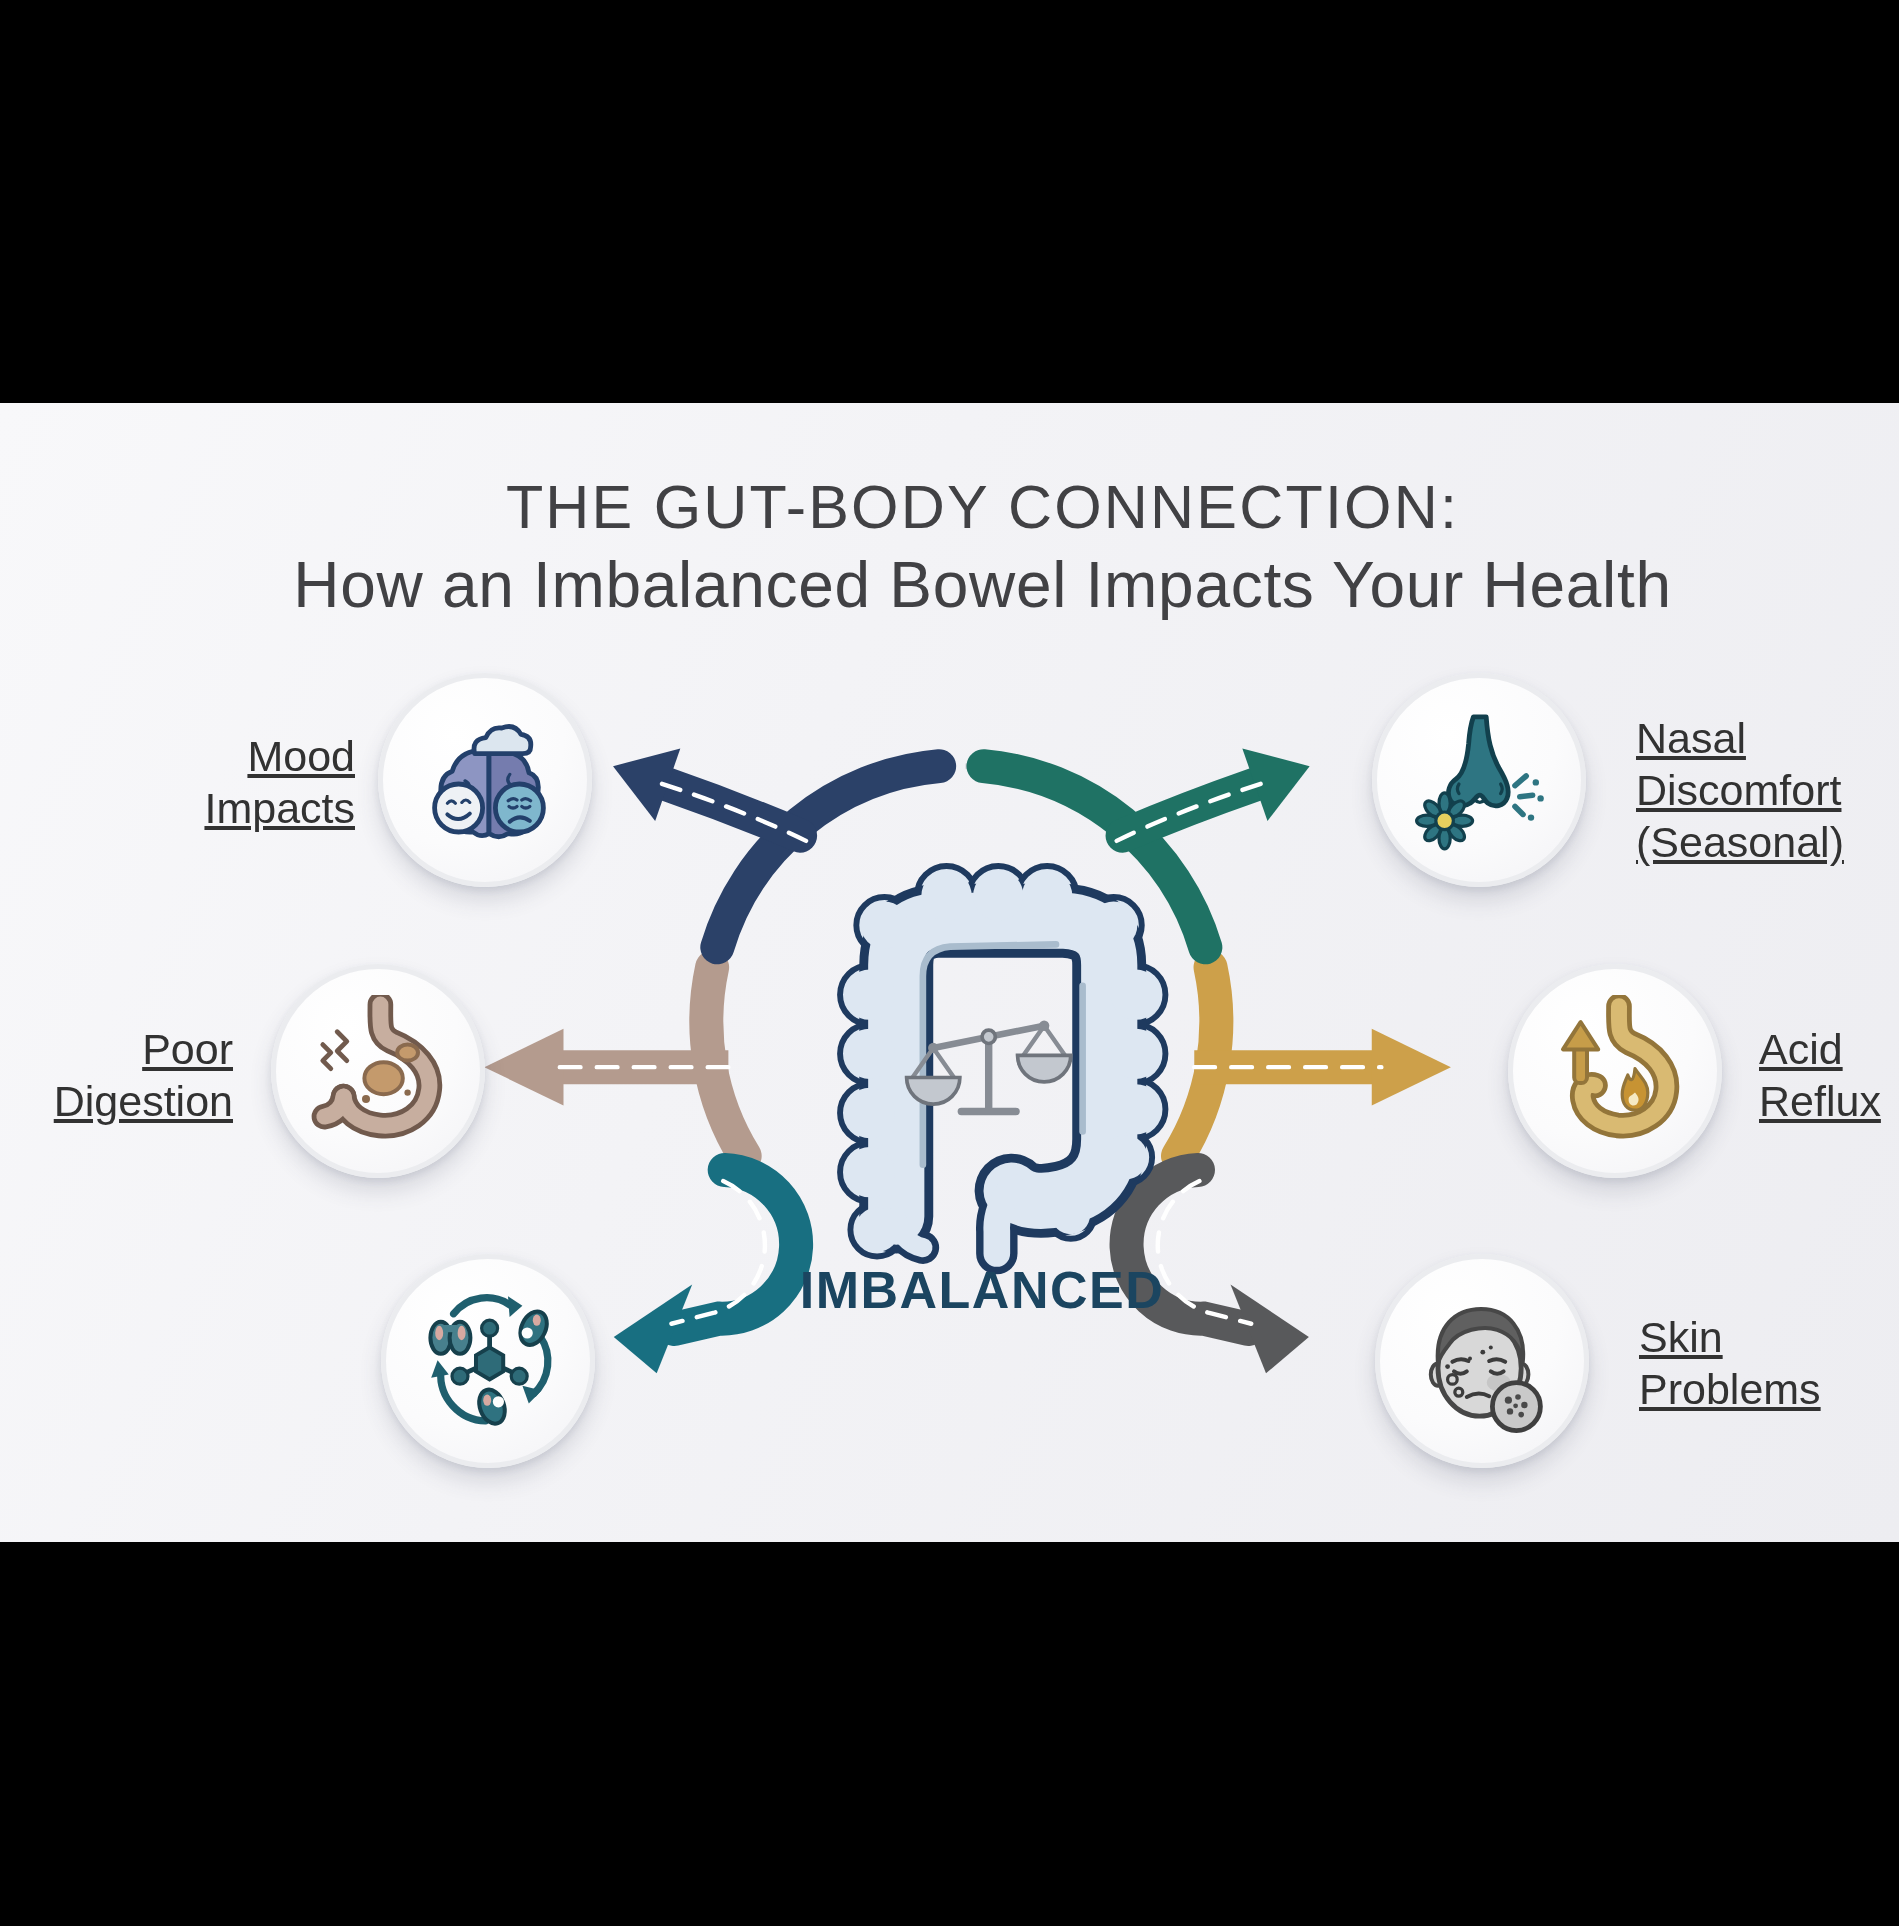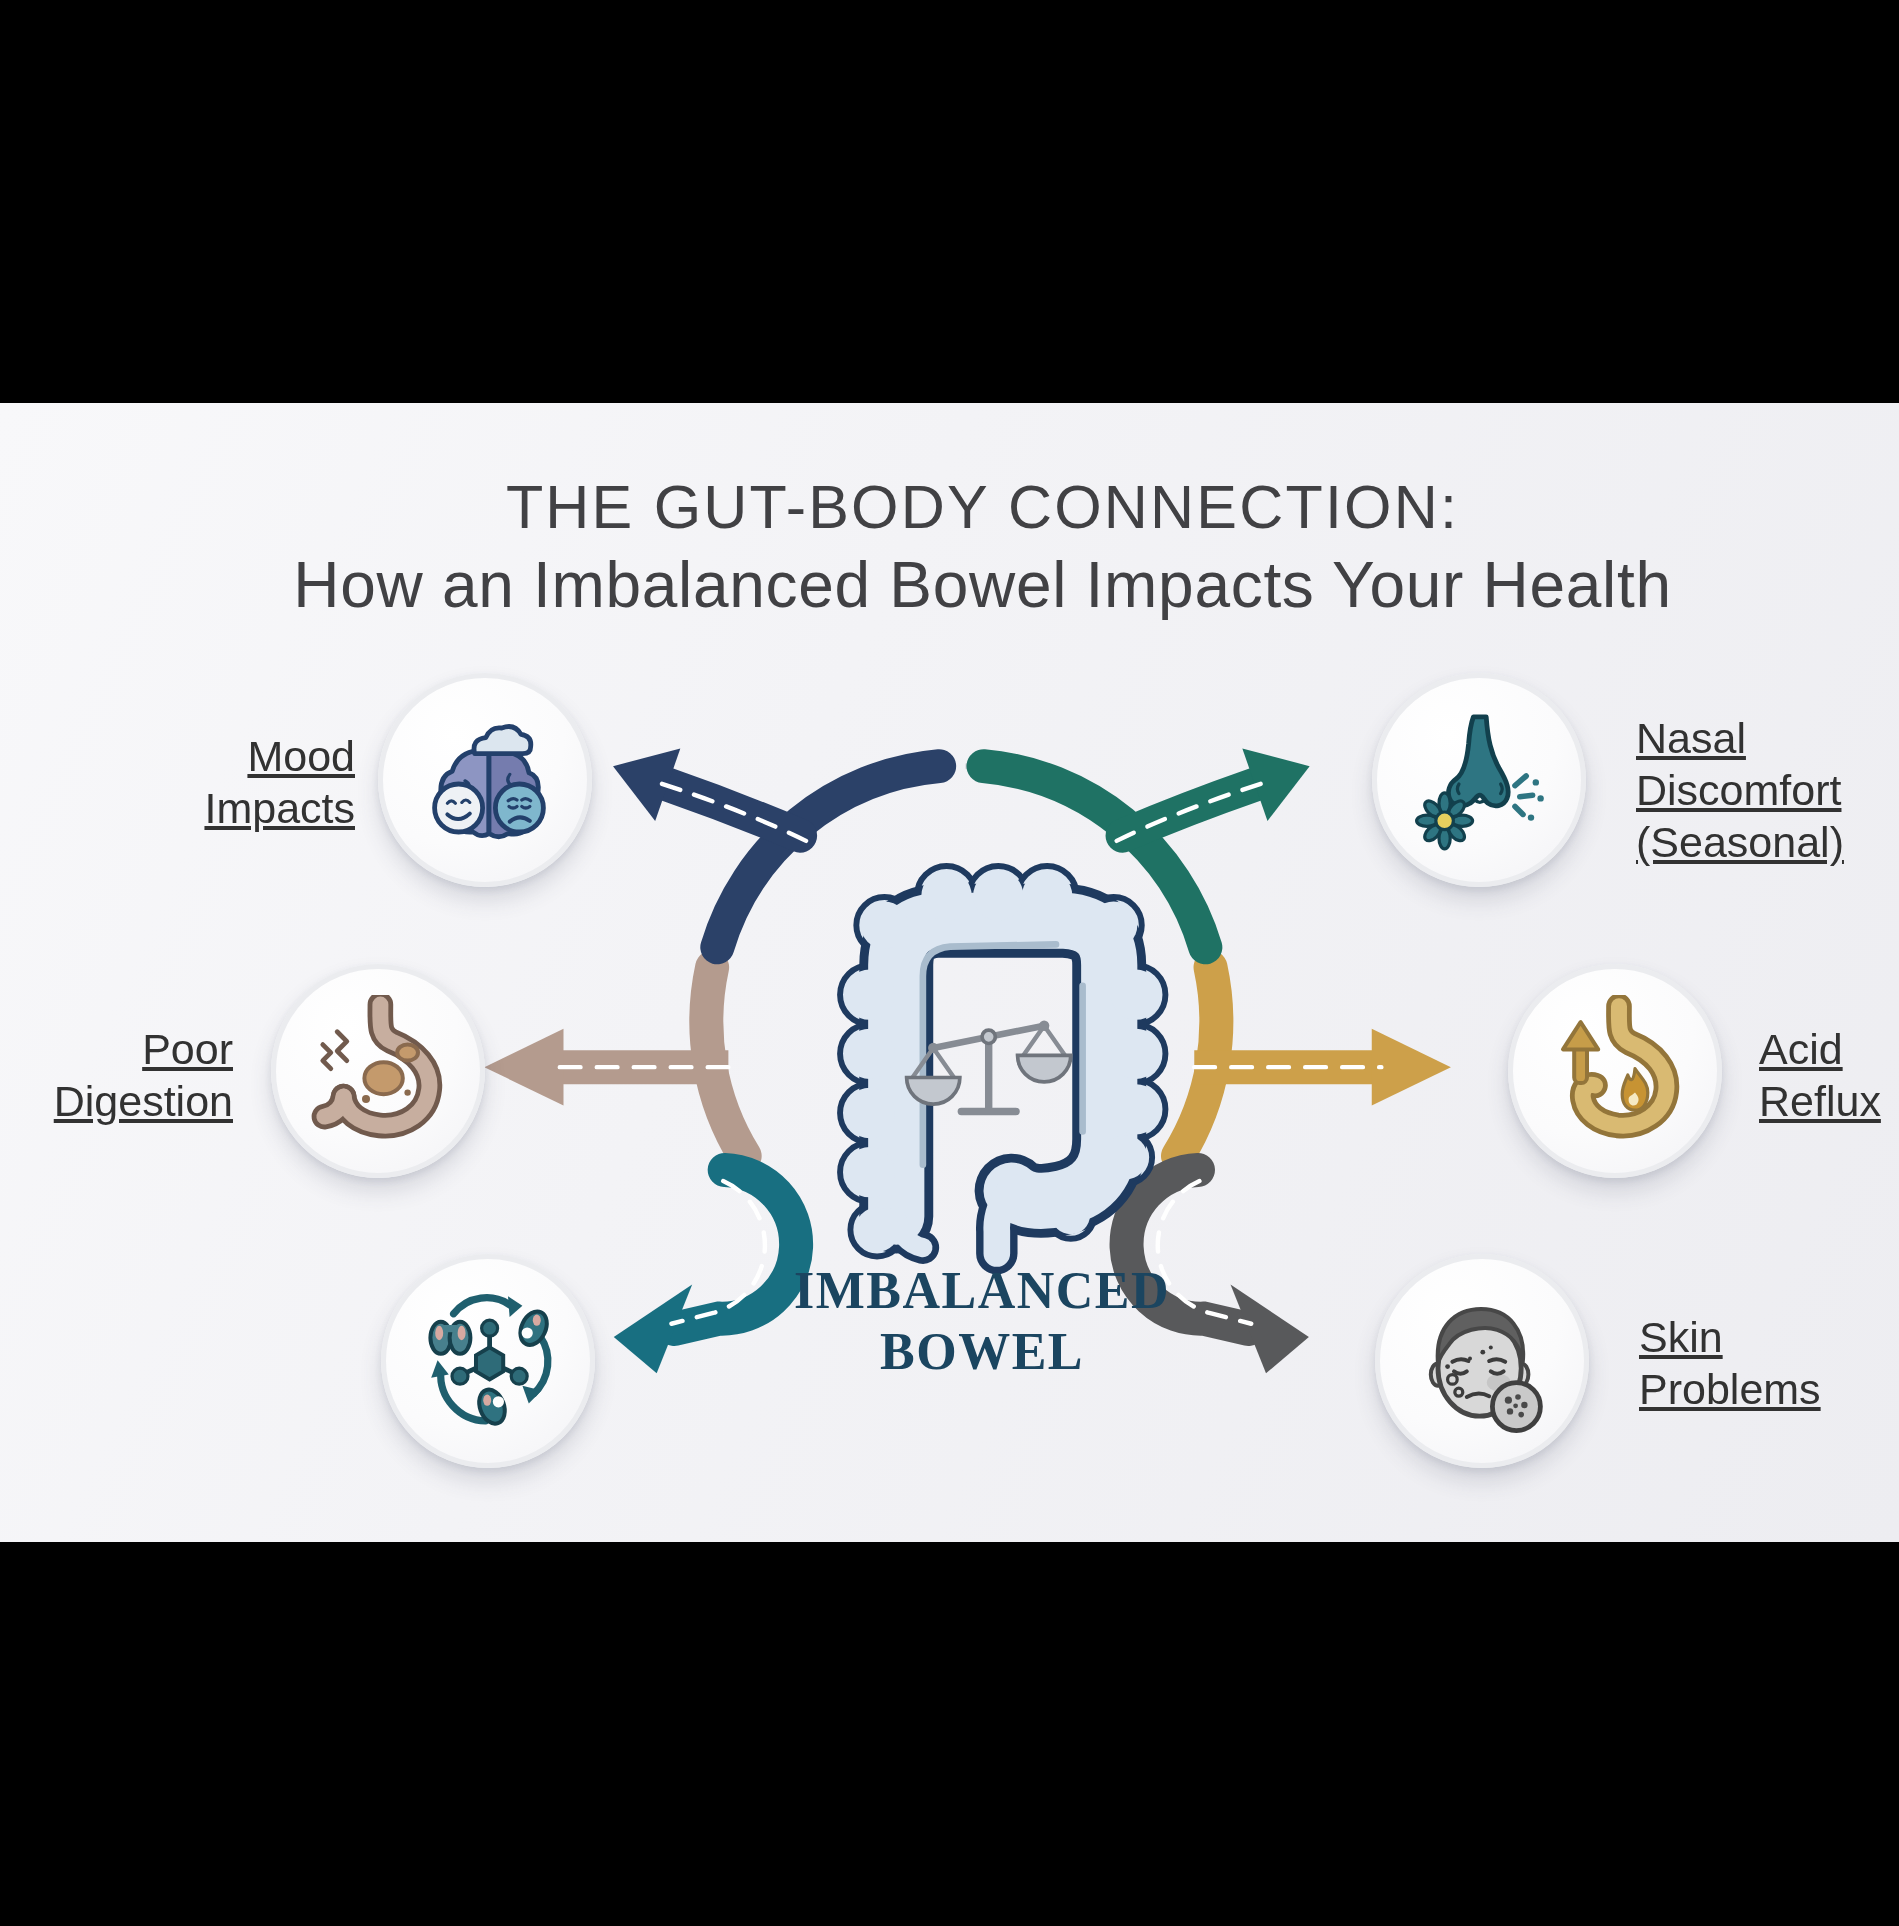--- a/index.html
+++ b/index.html
@@ -32,21 +32,21 @@
   .node-label.right-side{text-align:left;}
   .node-label.left-side{text-align:right;}
   .label-mood{left:96px;top:327px;width:259px;}
   .label-poor{left:-15px;top:620px;width:248px;}
   .label-hormone{left:95px;top:908px;width:259px;}
   .label-nasal{left:1636px;top:309px;width:296px;}
   .label-acid{left:1759px;top:620px;width:222px;}
   .label-skin{left:1639px;top:908px;width:296px;}
   .center-label{position:absolute;left:760px;top:857px;width:444px;text-align:center;
                 color:#1b4560;font-weight:bold;font-size:52px;line-height:61px;letter-spacing:1.5px;}
-  .center-label span{display:block;font-family:Liberation Serif, serif;}
+  .center-label span{display:block;}
 </style>
 </head>
 <body>
 
 <div class="stage">
   <div class="letterbox top"></div>
 
   <div class="content">
 
     <svg class="diagram-svg" viewBox="0 0 2568 1540">
@@ -157,21 +157,20 @@
       </g>
     </svg>
 
     <div class="title-block">
       <div class="title-line1">THE GUT-BODY CONNECTION:</div>
       <div class="title-line2">How an Imbalanced Bowel Impacts Your Health</div>
     </div>
 
     <div class="center-label">
       <span>IMBALANCED</span>
-      <span>BOWEL</span>
     </div>
 
     <div class="badge mood">
       <svg viewBox="0 0 190 190">
         <path d="M 92 58 Q 62 58 54 84 Q 38 90 40 112 Q 34 134 54 142 Q 58 162 80 160 Q 90 168 100 162 L 100 62 Q 96 58 92 58 Z" fill="#8d95c2" stroke="#23406b" stroke-width="6" stroke-linejoin="round"></path>
         <path d="M 100 62 L 100 162 Q 112 170 124 162 Q 146 166 150 146 Q 166 138 160 116 Q 166 92 150 86 Q 146 62 120 60 Q 106 56 100 62 Z" fill="#757cae" stroke="#23406b" stroke-width="6" stroke-linejoin="round"></path>
         <path d="M 70 96 Q 78 100 74 108 M 126 88 Q 120 96 128 102 M 118 126 Q 126 130 122 138" fill="none" stroke="#23406b" stroke-width="4" stroke-linecap="round"></path>
         <path d="M 82 62 Q 78 44 96 42 Q 102 28 116 30 Q 132 24 140 38 Q 154 40 152 54 Q 152 62 142 62 Z" fill="#dce6ef" stroke="#23406b" stroke-width="6" stroke-linejoin="round"></path>
         <circle cx="62" cy="130" r="30" fill="#eef1f5" stroke="#23406b" stroke-width="6"></circle>
         <path d="M 48 124 Q 53 118 58 124 M 66 123 Q 71 117 76 123" fill="none" stroke="#23406b" stroke-width="4" stroke-linecap="round"></path>

